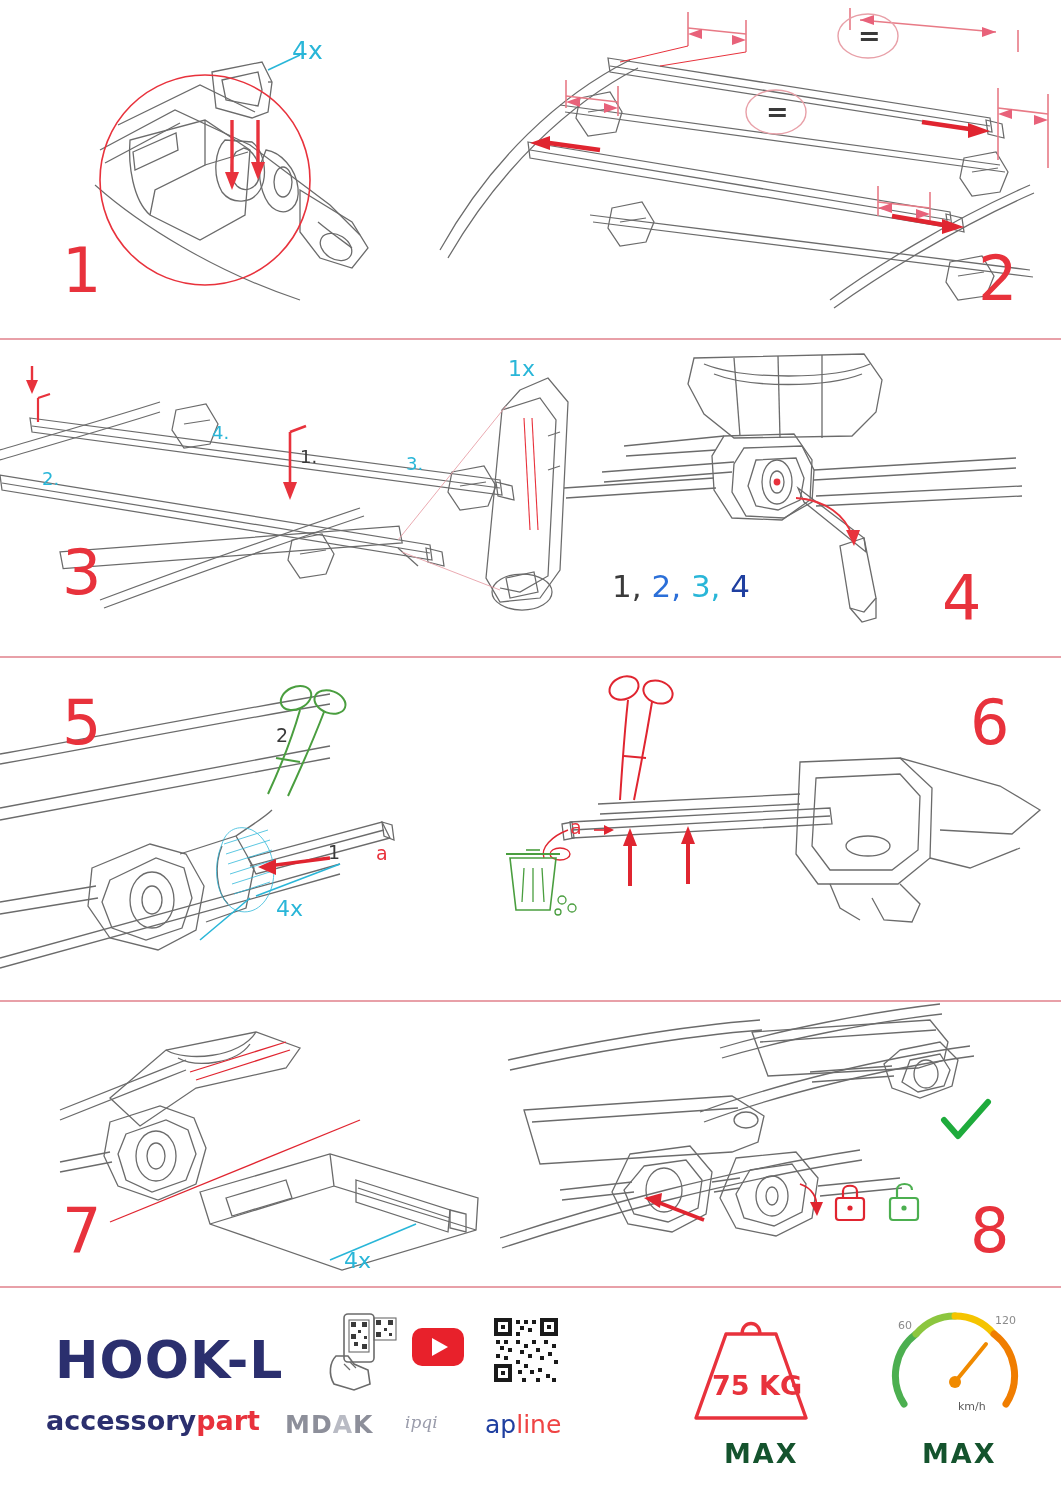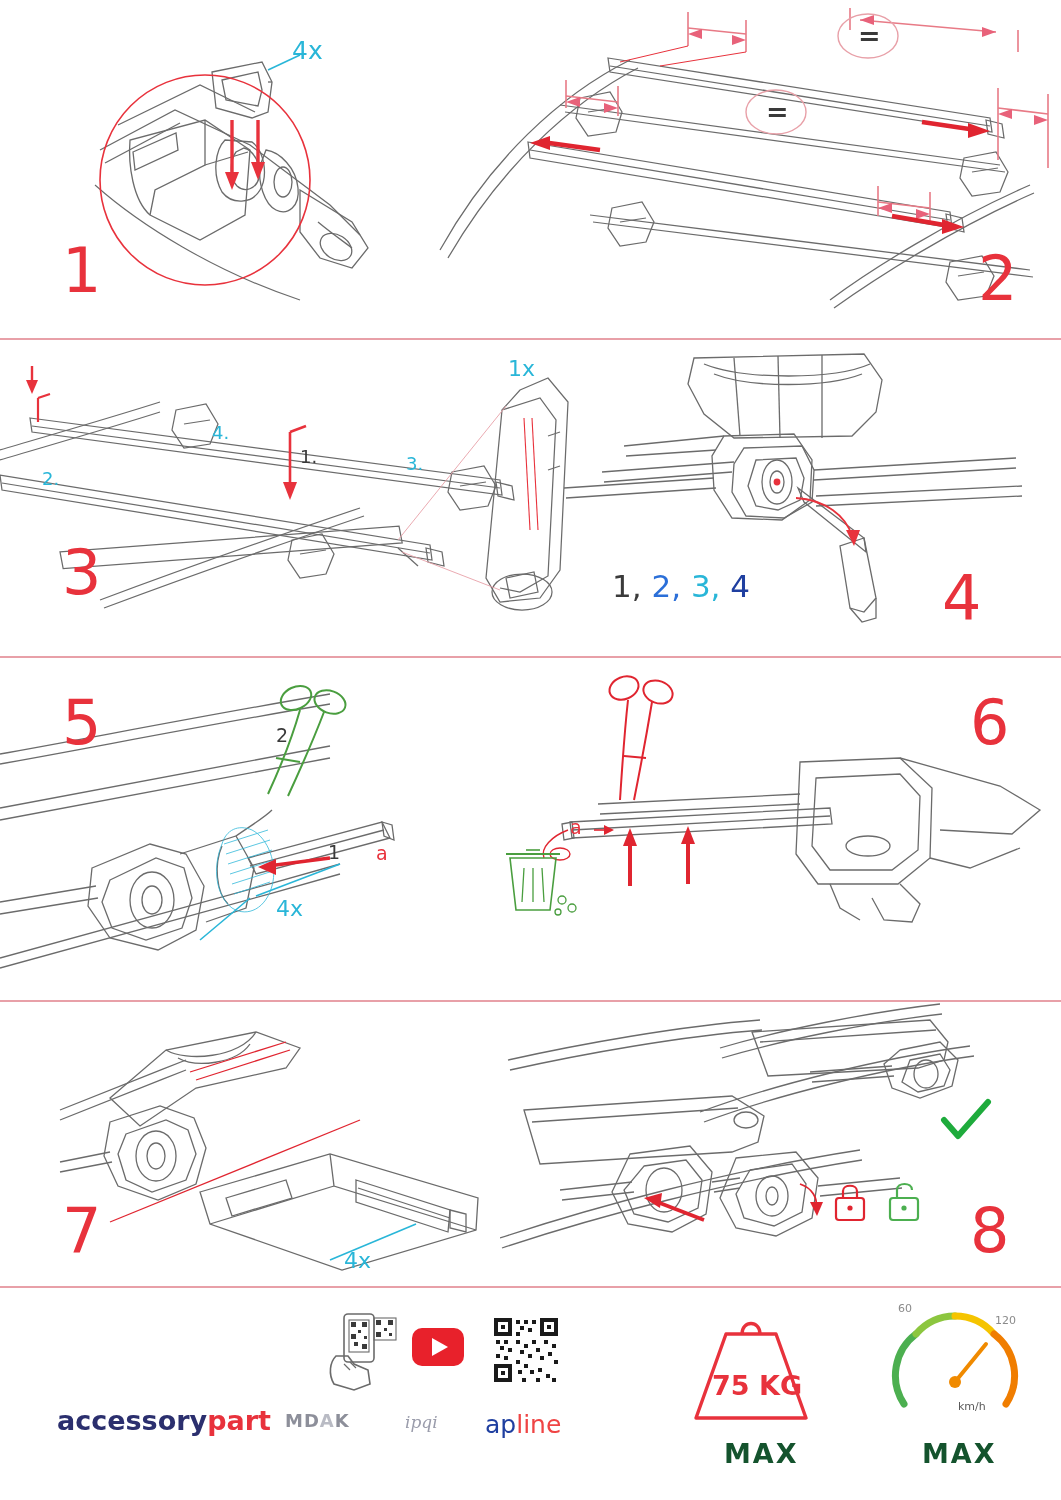--- a/index.html
+++ b/index.html
@@ -59,29 +59,29 @@
   .seq span.c4 { color: #1f3fa0; }
 
   
   .footer { position: absolute; left: 0; top: 1290px; width: 1061px; height: 210px; }
   .brand {
     position: absolute; left: 55px; top: 40px;
     font-family: "DejaVu Sans", sans-serif;
     font-size: 52px; font-weight: 700; color: #2b2f6e; letter-spacing: 1px;
   }
   .brandsub {
-    position: absolute; left: 57px; top: 115px;
+    position: absolute; left: 46px; top: 115px;
     font-family: "DejaVu Sans", sans-serif;
     font-size: 27px; font-weight: 700; color: #2b2f6e;
   }
   .brandsub .part { color: #e8323c; }
   .mdak {
     position: absolute; left: 285px; top: 120px;
     font-family: "DejaVu Sans", sans-serif;
-    font-size: 18px; font-weight: 700; color: #8d8f9a; letter-spacing: 1px;
+    font-size: 25px; font-weight: 700; color: #8d8f9a; letter-spacing: 1px;
   }
   .mdak .a { color: #b9bbc4; }
   .ipqi {
     position: absolute; left: 405px; top: 122px;
     font-family: "DejaVu Serif", serif;
     font-size: 17px; font-style: italic; color: #9a9cab;
   }
   .apline {
     position: absolute; left: 485px; top: 120px;
     font-family: "DejaVu Sans", sans-serif;
@@ -601,20 +601,21 @@
         <path d="M397 196 L397 188 C397 180 412 180 412 188" fill="none" stroke="#4caf50" stroke-width="2.2"></path>
         <circle cx="404" cy="206" r="2.6" fill="#4caf50"></circle>
       </g>
 
       <path d="M444 118 L458 134 L488 100" fill="none" stroke="#1eab3c" stroke-width="6" stroke-linecap="round" stroke-linejoin="round"></path>
     </svg>
     <div class="stepnum" style="left:470px;top:198px">8</div>
   </div>
 
   <div class="footer">
+    <div class="brand">HOOK-L</div>
     <div class="brandsub"><span>accessory</span><span class="part">part</span></div>
 
     <svg style="position:absolute;left:320px;top:22px" width="80" height="80" viewBox="0 0 80 80">
       <rect x="24" y="2" width="30" height="48" rx="4" fill="none" stroke="#6b6b6b" stroke-width="1.6"></rect>
       <rect x="29" y="8" width="20" height="32" fill="none" stroke="#6b6b6b" stroke-width="1.1"></rect>
       <g fill="#3a3a3a">
         <rect x="31" y="10" width="5" height="5"></rect>
           <rect x="42" y="10" width="5" height="5"></rect>
         <rect x="31" y="22" width="5" height="5"></rect>
           <rect x="38" y="18" width="3" height="3"></rect>
@@ -698,19 +699,19 @@
     <div class="maxlbl" style="left:724px;top:148px">MAX</div>
 
     <svg style="position:absolute;left:890px;top:10px" width="130" height="130" viewBox="0 0 130 130">
       <path d="M14 104 A52 52 0 0 1 26 34" fill="none" stroke="#4caf50" stroke-width="7" stroke-linecap="round"></path>
       <path d="M26 34 A52 52 0 0 1 65 16" fill="none" stroke="#8cc63f" stroke-width="7" stroke-linecap="round"></path>
       <path d="M65 16 A52 52 0 0 1 104 34" fill="none" stroke="#f5c400" stroke-width="7" stroke-linecap="round"></path>
       <path d="M104 34 A52 52 0 0 1 116 104" fill="none" stroke="#f07d00" stroke-width="7" stroke-linecap="round"></path>
       <path d="M65 82 L96 44" fill="none" stroke="#f08a00" stroke-width="4" stroke-linecap="round"></path>
       <circle cx="65" cy="82" r="6" fill="#f08a00"></circle>
     </svg>
-    <div class="gaugenum" style="left:898px;top:12px">60</div>
+    <div class="gaugenum" style="left:898px;top:29px">60</div>
     <div class="gaugenum" style="left:995px;top:24px">120</div>
     <div class="kmh" style="left:938px;top:110px">km/h</div>
     <div class="maxlbl" style="left:922px;top:148px">MAX</div>
   </div>
 
 </div>
 
 </body></html>

